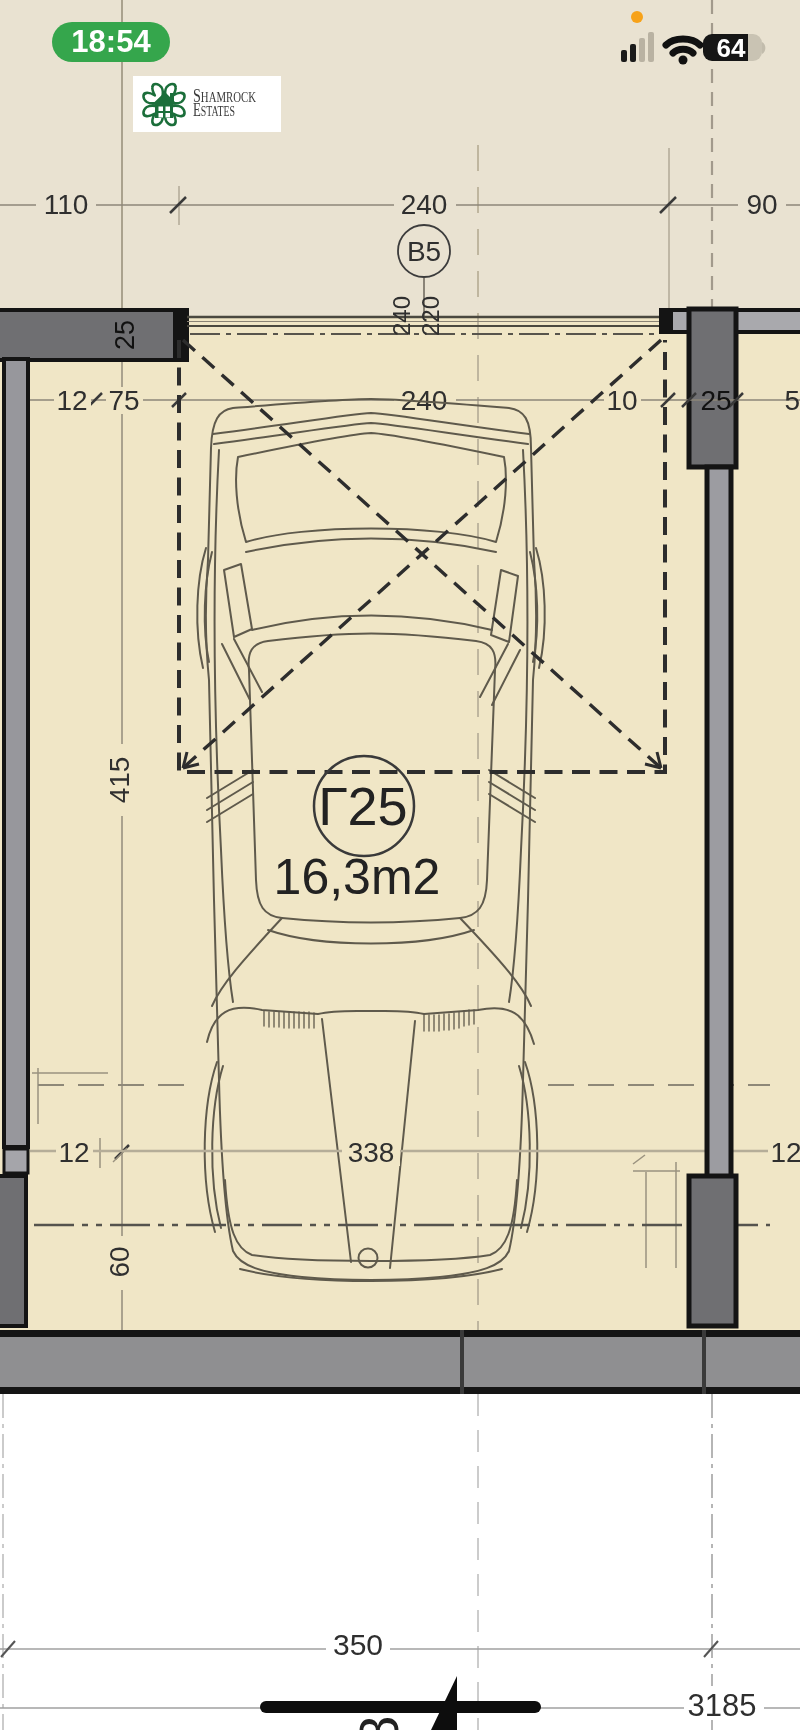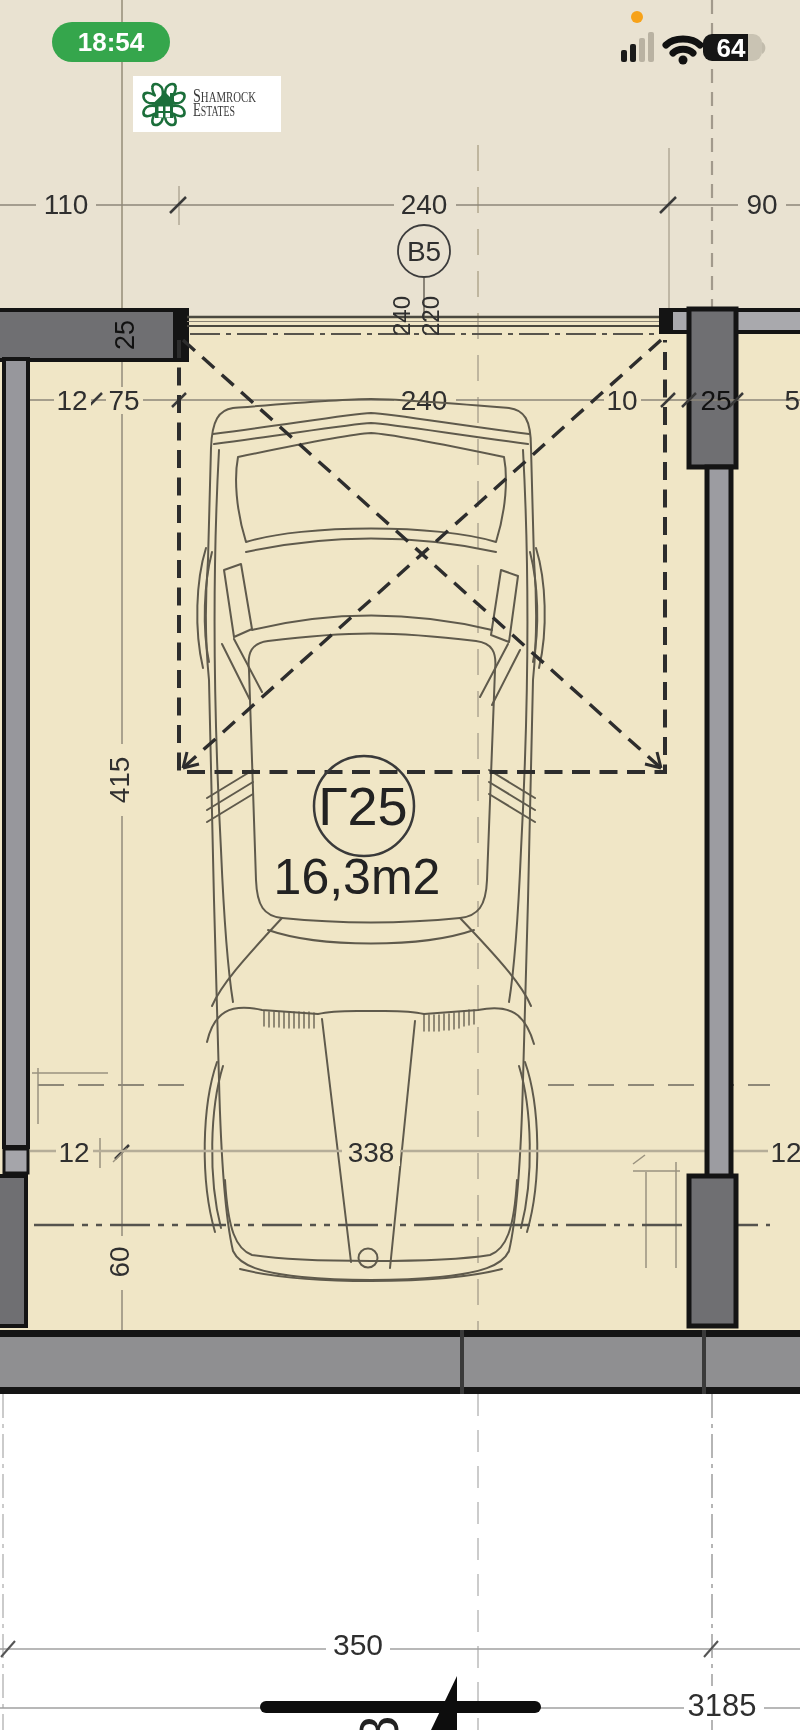--- a/index.html
+++ b/index.html
@@ -251,21 +251,21 @@
       <text x="722" y="1716" font-size="31" fill="#2f2f2f" text-anchor="middle">3185</text>
     </g>
 
     <g id="sectionmark">
       <rect x="260" y="1701" width="281" height="12" rx="6" fill="#0d0d0d"></rect>
       <path d="M457,1676 L457,1730 L431,1730 Z" fill="#0d0d0d"></path>
       <text x="383" y="1731" transform="rotate(-90 383 1731)" font-size="55" fill="#222" text-anchor="middle" dominant-baseline="middle">8</text>
     </g>
   </svg>
 
-  <div class="abs" style="left:52px;top:22px;width:118px;height:40px;border-radius:21px;background:#35a64c;color:#fff;font-size:26px;font-weight:bold;text-align:center;line-height:40px;">18:54</div>
+  <div class="abs" style="left:52px;top:22px;width:118px;height:40px;border-radius:21px;background:#35a64c;color:#fff;font-size:31px;font-weight:bold;text-align:center;line-height:40px;">18:54</div>
 
   <svg class="abs" style="left:600px;top:0" width="200" height="70" viewBox="0 0 200 70">
 
     <circle cx="37" cy="17" r="6" fill="#f7a219"></circle>
 
     <g>
       <rect x="21" y="50" width="6" height="12" rx="2" fill="#1a1a1a"></rect>
       <rect x="30" y="44" width="6" height="18" rx="2" fill="#1a1a1a"></rect>
       <rect x="39" y="38" width="6" height="24" rx="2" fill="#b9b2a2"></rect>
       <rect x="48" y="32" width="6" height="30" rx="2" fill="#b9b2a2"></rect>

